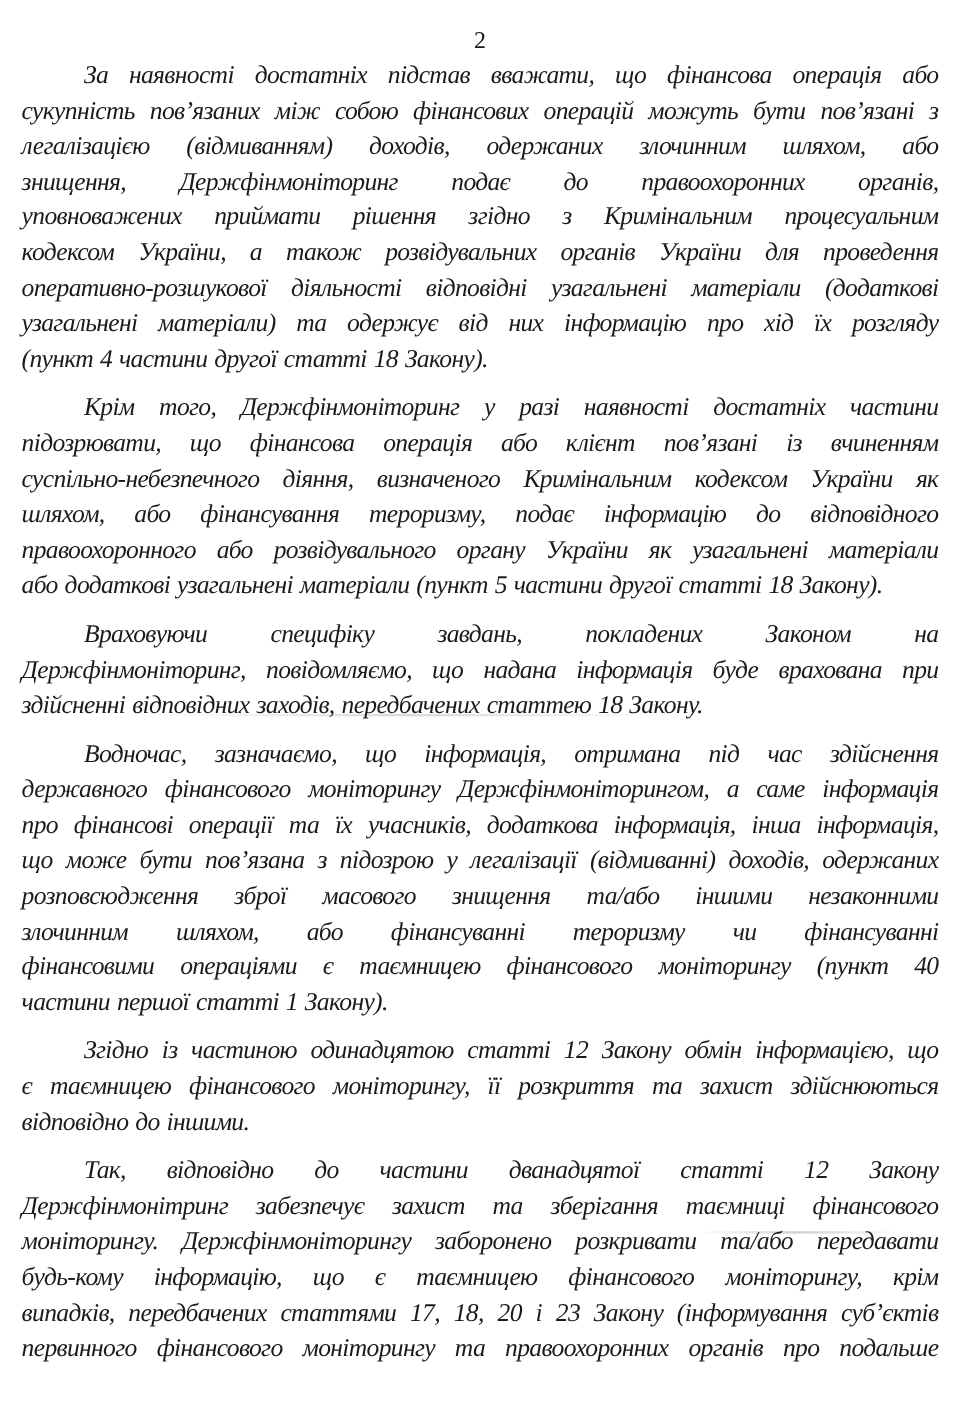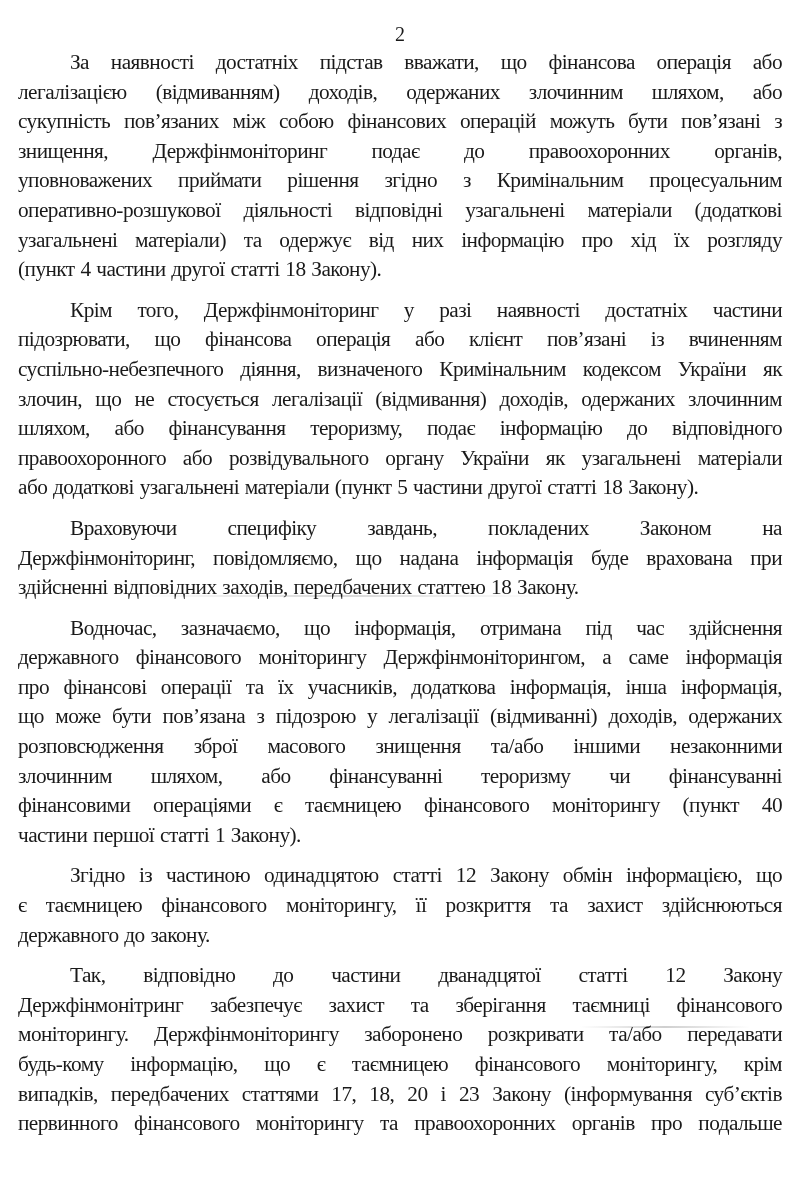--- a/index.html
+++ b/index.html
@@ -10,21 +10,21 @@
   }
   .page-number {
     position: absolute; top: 22px; left: 0; width: 800px;
     text-align: center; font-size: 20px; line-height: 24px;
   }
   .body-text { position: absolute; left: 18px; top: 48px; width: 764px; }
   .para { margin: 0 0 11px 0; }
   .line {
     display: block; font-size: 21.3px; line-height: 29.6px; height: 29.6px;
     white-space: nowrap; text-align: justify; text-align-last: justify;
-    letter-spacing: -0.55px; word-spacing: 1px; overflow: visible;
+    letter-spacing: -0.55px; word-spacing: 1px; overflow: visible; font-style: italic;
   }
   .line.first { text-indent: 52px; }
   .line.last { text-align-last: left; }
   .scan-mark {
     position: absolute; left: 130px; top: 595px; width: 420px; height: 2px;
     background: linear-gradient(90deg, rgba(180,180,180,0), rgba(170,170,170,0.45), rgba(180,180,180,0));
   }
   .scan-mark2 {
     position: absolute; left: 580px; top: 1026px; width: 170px; height: 2px;
     background: linear-gradient(90deg, rgba(180,180,180,0), rgba(160,160,160,0.5), rgba(180,180,180,0));
@@ -34,33 +34,33 @@
 <body>
 
 <div class="page-number">2</div>
 
 <div class="scan-mark"></div>
 <div class="scan-mark2"></div>
 
 <div class="body-text" id="body-text">
     <div class="para">
       <span class="line first">За наявності достатніх підстав вважати, що фінансова операція або</span>
+      <span class="line">сукупність пов’язаних між собою фінансових операцій можуть бути пов’язані з</span>
       <span class="line">легалізацією (відмиванням) доходів, одержаних злочинним шляхом, або</span>
-      <span class="line">сукупність пов’язаних між собою фінансових операцій можуть бути пов’язані з</span>
       <span class="line">знищення, Держфінмоніторинг подає до правоохоронних органів,</span>
       <span class="line">уповноважених приймати рішення згідно з Кримінальним процесуальним</span>
+      <span class="line">кодексом України, а також розвідувальних органів України для проведення</span>
       <span class="line">оперативно-розшукової діяльності відповідні узагальнені матеріали (додаткові</span>
       <span class="line">узагальнені матеріали) та одержує від них інформацію про хід їх розгляду</span>
       <span class="line last">(пункт 4 частини другої статті 18 Закону).</span>
     </div>
     <div class="para">
       <span class="line first">Крім того, Держфінмоніторинг у разі наявності достатніх частини</span>
       <span class="line">підозрювати, що фінансова операція або клієнт пов’язані із вчиненням</span>
       <span class="line">суспільно-небезпечного діяння, визначеного Кримінальним кодексом України як</span>
-      <span class="line">злочин, що не стосується легалізації (відмивання) доходів, одержаних злочинним</span>
       <span class="line">шляхом, або фінансування тероризму, подає інформацію до відповідного</span>
       <span class="line">правоохоронного або розвідувального органу України як узагальнені матеріали</span>
       <span class="line last">або додаткові узагальнені матеріали (пункт 5 частини другої статті 18 Закону).</span>
     </div>
     <div class="para">
       <span class="line first">Враховуючи специфіку завдань, покладених Законом на</span>
       <span class="line">Держфінмоніторинг, повідомляємо, що надана інформація буде врахована при</span>
       <span class="line last">здійсненні відповідних заходів, передбачених статтею 18 Закону.</span>
     </div>
     <div class="para">
@@ -69,21 +69,21 @@
       <span class="line">про фінансові операції та їх учасників, додаткова інформація, інша інформація,</span>
       <span class="line">що може бути пов’язана з підозрою у легалізації (відмиванні) доходів, одержаних</span>
       <span class="line">розповсюдження зброї масового знищення та/або іншими незаконними</span>
       <span class="line">злочинним шляхом, або фінансуванні тероризму чи фінансуванні</span>
       <span class="line">фінансовими операціями є таємницею фінансового моніторингу (пункт 40</span>
       <span class="line last">частини першої статті 1 Закону).</span>
     </div>
     <div class="para">
       <span class="line first">Згідно із частиною одинадцятою статті 12 Закону обмін інформацією, що</span>
       <span class="line">є таємницею фінансового моніторингу, її розкриття та захист здійснюються</span>
-      <span class="line last">державного до закону.</span>
+      <span class="line last">відповідно до іншими.</span>
     </div>
     <div class="para">
       <span class="line first">Так, відповідно до частини дванадцятої статті 12 Закону</span>
       <span class="line">Держфінмонітринг забезпечує захист та зберігання таємниці фінансового</span>
       <span class="line">моніторингу. Держфінмоніторингу заборонено розкривати та/або передавати</span>
       <span class="line">будь-кому інформацію, що є таємницею фінансового моніторингу, крім</span>
       <span class="line">випадків, передбачених статтями 17, 18, 20 і 23 Закону (інформування суб’єктів</span>
       <span class="line">первинного фінансового моніторингу та правоохоронних органів про подальше</span>
     </div>
   </div>

